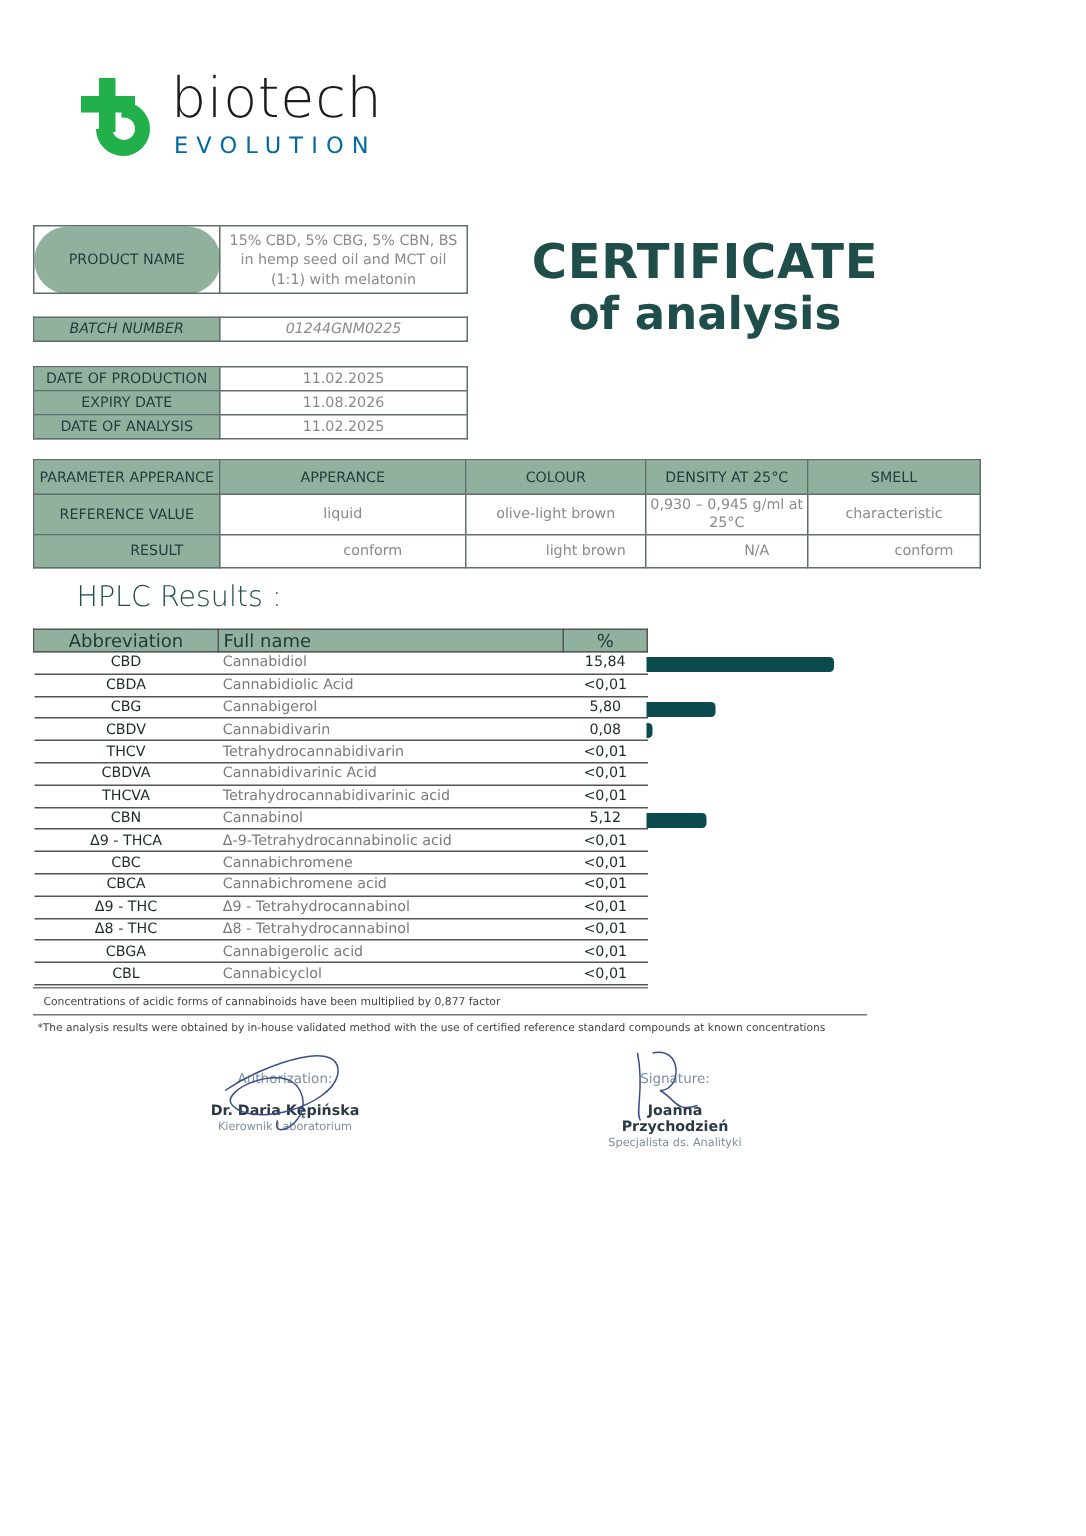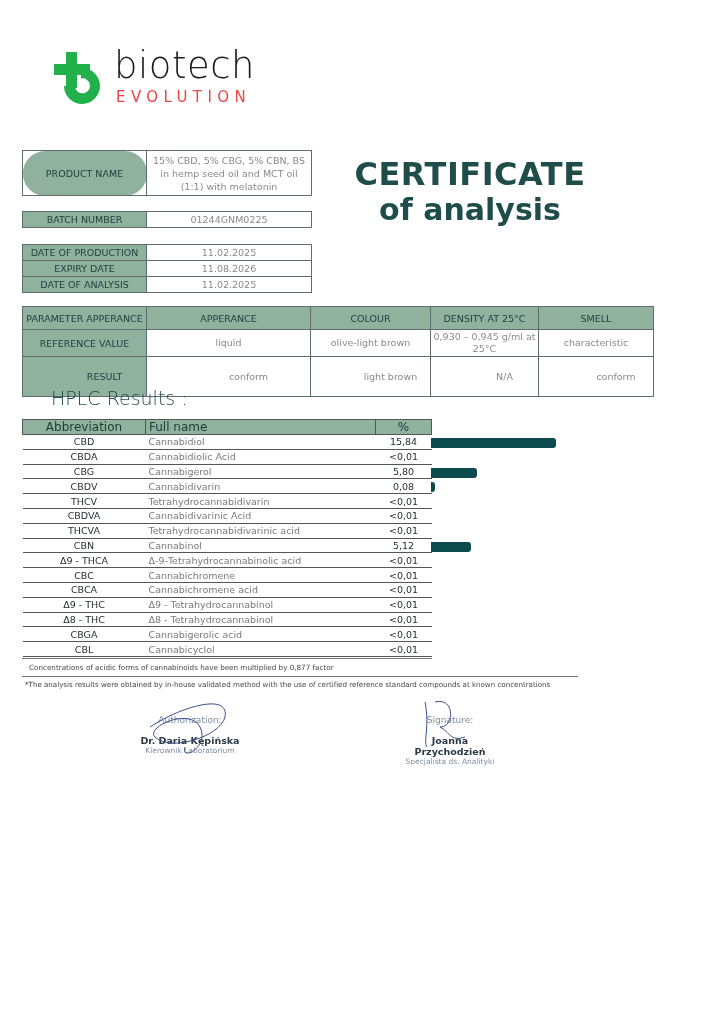--- a/index.html
+++ b/index.html
@@ -2,49 +2,49 @@
 <html><head>
 <meta charset="utf-8">
 <style>
   * { box-sizing: border-box; margin: 0; padding: 0; }
   html, body { width: 724px; height: 1024px; background: #ffffff; overflow: hidden; }
   body { position: relative; font-family: "DejaVu Sans", sans-serif; color: #1f3a36; }
 
   .logo { position: absolute; left: 52px; top: 50px; width: 230px; height: 62px; }
   .logo svg { position: absolute; left: 0; top: 0; }
   .logo .brand { position: absolute; left: 62px; top: -6px; font-family: "DejaVu Sans", sans-serif; font-weight: 300; font-size: 37px; color: #1c1c1c; letter-spacing: 0.5px; }
-  .logo .sub { position: absolute; left: 64px; top: 38px; font-family: "DejaVu Sans", sans-serif; font-size: 15px; color: #ef4444; letter-spacing: 5.4px; }
+  .logo .sub { position: absolute; left: 64px; top: 38px; font-family: "DejaVu Sans", sans-serif; font-size: 15px; color: #0369a1; letter-spacing: 5.4px; }
 
   .cert-title { position: absolute; left: 340px; top: 156px; width: 260px; text-align: center; color: #1f4d4a; font-family: "DejaVu Sans", sans-serif; font-weight: 700; line-height: 36px; }
   .cert-title .t1 { font-size: 32px; letter-spacing: 0.5px; display:block; }
   .cert-title .t2 { font-size: 30px; display:block; }
 
   table { border-collapse: collapse; position: absolute; font-family: "DejaVu Sans", sans-serif; }
   td, th { border: 1px solid #5f6f6c; font-weight: normal; }
   .hdr { background: #8fb19e; color: #1f3d3a; }
   .val { background: #fff; color: #8a8a8a; margin-left: 36px; }
 
   .t-product { left: 22px; top: 150px; width: 290px; }
   .t-product td { height: 45px; font-size: 9.5px; text-align: center; }
   .t-product td.hdr { width: 124px; border-radius: 22px; }
   .t-product td.val { line-height: 13px; padding: 0 2px; }
 
-  .t-batch { left: 22px; top: 211px; width: 290px; }
+  .t-batch { left: 22px; top: 211px; width: 290px; font-style: italic; }
   .t-batch td { height: 16px; font-size: 9.5px; text-align: center; }
   .t-batch td.hdr { width: 124px; }
 
   .t-dates { left: 22px; top: 244px; width: 290px; }
   .t-dates td { height: 16px; font-size: 9.5px; text-align: center; }
   .t-dates td.hdr { width: 124px; }
 
   .t-params { left: 22px; top: 306px; width: 632px; }
   .t-params td { font-size: 9.5px; text-align: center; }
   .t-params tr.r0 td { height: 23px; }
   .t-params tr.r1 td { height: 27px; }
-  .t-params tr.r2 td { height: 40px; padding-left: 40px; }
+  .t-params tr.r2 td { height: 22px; padding-left: 40px; }
   .t-params td.val { line-height: 12px; }
 
   .hplc-title { position: absolute; left: 51px; top: 387px; font-size: 19px; font-weight: 300; color: #1f4d4a; font-family: "DejaVu Sans", sans-serif; }
 
   .t-hplc { left: 22px; top: 419px; width: 410px; }
   .t-hplc th, .t-hplc td { border: none; border-bottom: 1px solid #555; height: 14.8px; font-size: 9.5px; padding: 0; margin-left: 44px; }
   .t-hplc thead th { background: #8fb19e; color: #1f3a36; font-size: 12px; height: 15px; border: 1px solid #555; }
   .t-hplc thead th.c-abbr { text-align: center; width: 123px; }
   .t-hplc thead th.c-name { text-align: left; padding-left: 3px; width: 230px; }
   .t-hplc thead th.c-pct { text-align: center; }

